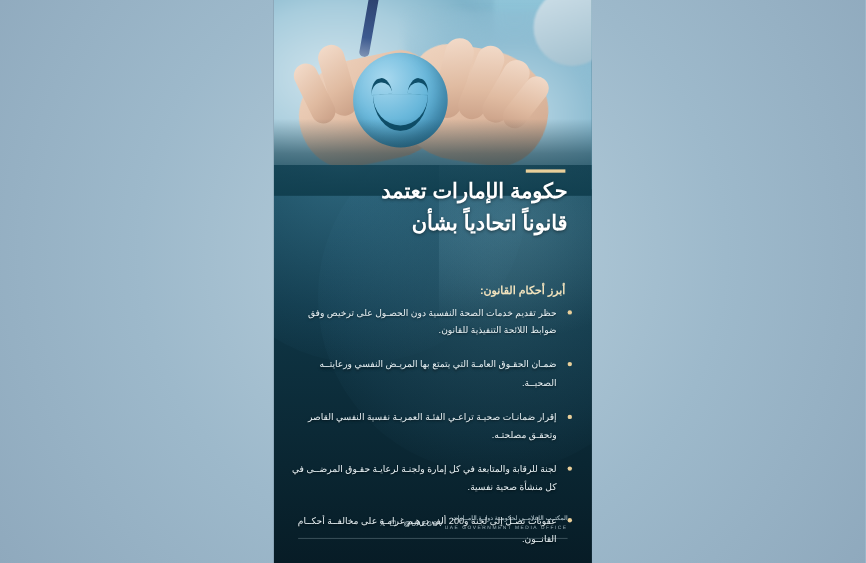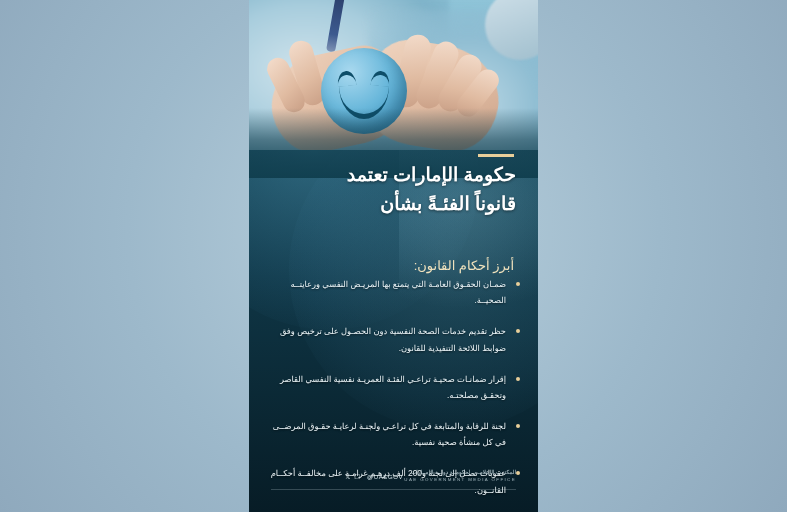--- a/index.html
+++ b/index.html
@@ -184,22 +184,22 @@
     letter-spacing: 0.2px;
     text-shadow: 0 1px 3px rgba(0,0,0,0.45);
   }
   .headline .l2 { }
   .headline .l3 { letter-spacing: 2.6px; }
   .subhead {
     position: absolute;
     right: 24px; top: 258px;
     width: 244px;
     color: #f0e2bd;
-    font-size: 13px;
-    font-weight: normal;
+    font-size: 10px;
+    font-weight: bold;
     letter-spacing: 0.2px;
   }
   .bullets {
     position: absolute;
     right: 16px; top: 276px;
     width: 258px;
   }
   .bullet {
     position: relative;
     margin: 0 0 15px 0;
@@ -305,30 +305,30 @@
       <div class="glow"></div>
     </div>
     <div class="fade"></div>
 
     <div class="content">
 
       <div class="rule"></div>
 
       <div class="headline">
         <div class="l1">حكومة الإمارات تعتمد</div>
-        <div class="l2">قانوناً الفئـةً بشأن</div>
+        <div class="l2">قانوناً اتحادياً بشأن</div>
       </div>
 
       <div class="subhead">أبرز أحكام القانون:</div>
 
       <div class="bullets">
+        <div class="bullet">حظر تقديم خدمات الصحة النفسية دون الحصـول على ترخيص وفق ضوابط اللائحة التنفيذية للقانون.</div>
         <div class="bullet">ضمـان الحقـوق العامـة التي يتمتع بها المريـض النفسي ورعايتــه الصحيــة.</div>
-        <div class="bullet">حظر تقديم خدمات الصحة النفسية دون الحصـول على ترخيص وفق ضوابط اللائحة التنفيذية للقانون.</div>
         <div class="bullet">إقرار ضمانـات صحيـة تراعـي الفئـة العمريـة نفسية النفسي القاصر وتحقـق مصلحتـه.</div>
-        <div class="bullet">لجنة للرقابة والمتابعة في كل تراعـي ولجنـة لرعايـة حقـوق المرضــى في كل منشأة صحية نفسية.</div>
+        <div class="bullet">لجنة للرقابة والمتابعة في كل إمارة ولجنـة لرعايـة حقـوق المرضــى في كل منشأة صحية نفسية.</div>
         <div class="bullet">عقوبات تصـل إلى لجنة و200 ألف درهـم غرامـة على مخالفــة أحكــام القانــون.</div>
       </div>
 
       <div class="footer-line"></div>
 
       <div class="footer">
         <div class="logo">
           <span class="ar">المكتــب الإعلامــي لحكومــة دولــة الإمــارات</span>
           <span class="en">UAE GOVERNMENT MEDIA OFFICE</span>
         </div>

